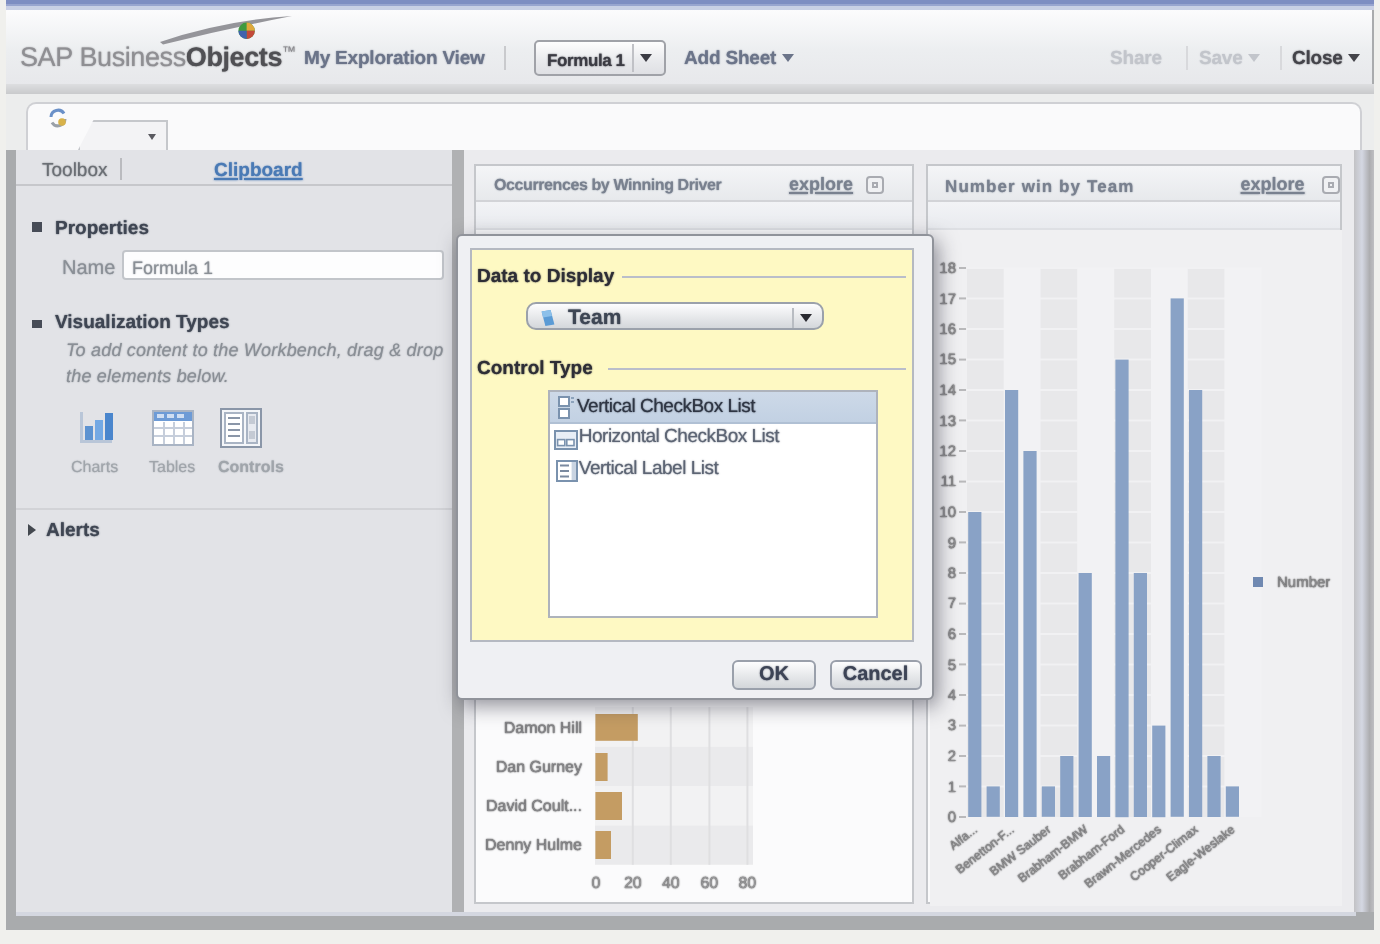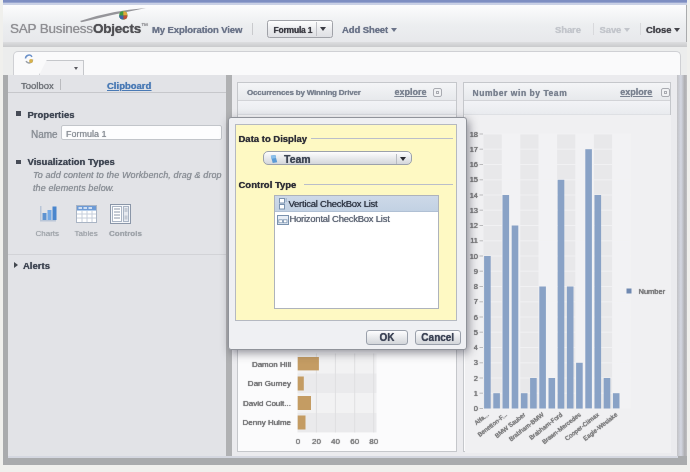--- a/index.html
+++ b/index.html
@@ -353,19 +353,27 @@
         <span class="tx">Vertical CheckBox List</span>
       </div>
       <div class="lrow" style="top:15.8px;">
         <svg class="abs" style="left:1.9px; top:3px;" width="12" height="10" viewBox="0 0 12 10">
           <rect x="0.5" y="0.5" width="11" height="9" fill="#e8eef6" stroke="#7a92ae"></rect>
           <rect x="1.8" y="4.8" width="3.6" height="3" fill="#fff" stroke="#7a92ae" stroke-width="0.8"></rect>
           <rect x="6.4" y="4.8" width="3.6" height="3" fill="#fff" stroke="#7a92ae" stroke-width="0.8"></rect>
         </svg>
         <span class="tx" style="left:14.4px;">Horizontal CheckBox List</span>
       </div>
+      <div class="lrow" style="top:31.6px;">
+        <svg class="abs" style="left:2.5px; top:2.5px;" width="11" height="11" viewBox="0 0 11 11">
+          <rect x="0.5" y="0.5" width="10" height="10" fill="#fff" stroke="#7a92ae"></rect>
+          <path d="M 2 2.8 H 6.5 M 2 5.5 H 6.5 M 2 8.2 H 6.5" stroke="#7a8aa0" stroke-width="1"></path>
+          <rect x="7.8" y="1" width="2.2" height="9" fill="#c9d4e2"></rect>
+        </svg>
+        <span class="tx" style="left:14.4px;">Vertical Label List</span>
+      </div>
     </div>
   </div>
   <div class="btn" id="okbtn">OK</div>
   <div class="btn" id="cancelbtn">Cancel</div>
 </div>
 
 </div>
 
 </body></html>

